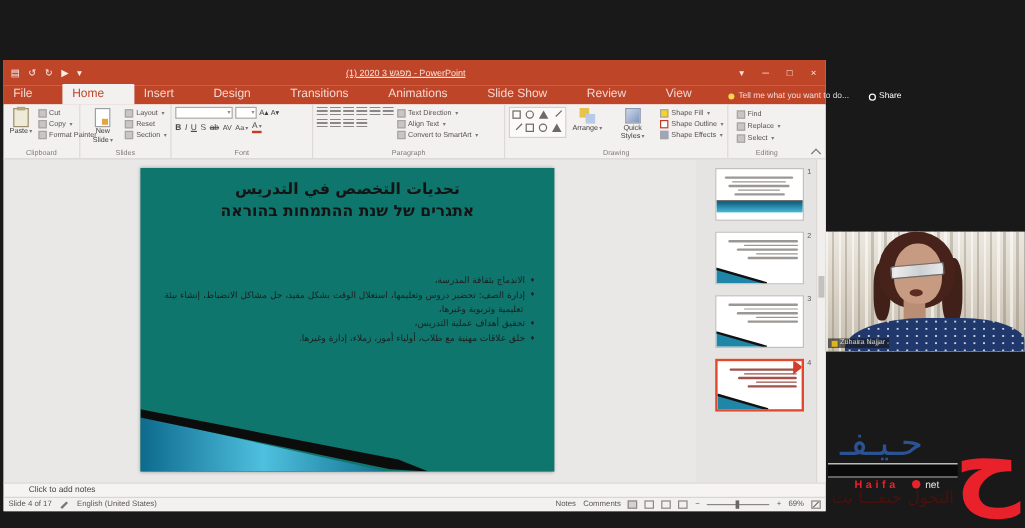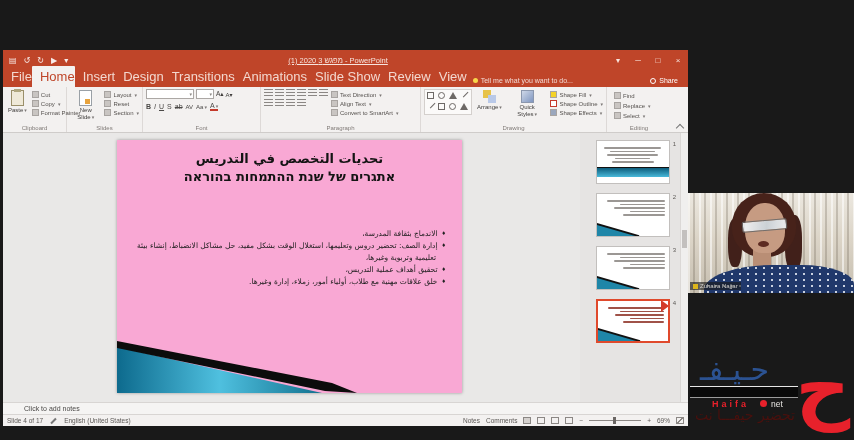--- a/index.html
+++ b/index.html
@@ -14,21 +14,21 @@
   .titlebar { height:21px; background:#bf4529; display:flex; align-items:center;
               color:#f5ddd5; font-size:7.5px; flex:none; }
   .qat { display:flex; gap:7px; padding-left:6px; align-items:center; color:#fff; font-size:8px; }
   .qat span { opacity:.9; }
   .tb-title { flex:1; text-align:center; color:#f7e4dd; font-size:7.5px; white-space:nowrap;
               overflow:hidden;text-decoration:underline; }
   .winbtns { display:flex; align-items:center; gap:0; }
   .winbtns span { width:20px; text-align:center; font-size:8px; color:#f7e4dd; cursor:default; }
 
   .tabrow { height:16px; background:#bf4529; display:flex; align-items:flex-end; flex:none; }
-  .tab { color:#f3d8cf; font-size:13px; padding:3px 0 3px 8px; white-space:nowrap; }
+  .tab { color:#f3d8cf; font-size:10px; padding:3px 25px 3px 8px; white-space:nowrap; }
   .tab.active { background:#f3f1f0; color:#bf4529; border-radius:1px 1px 0 0; }
   .tellme { display:flex; align-items:center; gap:3px; color:rgba(255,255,255,.8);
             font-size:7px; padding:3px 6px; white-space:nowrap; }
   .bulb { width:5px; height:5px; border-radius:50%; background:#f8d74a; display:inline-block; }
   .share-btn { margin-left:auto; display:flex; align-items:center; gap:3px; color:#fff;
                font-size:7px; padding:3px 10px; white-space:nowrap; }
   .person-ic { width:6px; height:6px; border:1px solid #fff; border-radius:50%; display:inline-block; }
 
   
   .ribbon { height:46px; background:#f3f1f0; border-bottom:1px solid #cfccca;
@@ -79,21 +79,21 @@
   .sq-fill { background:#f5d327; } .sq-outline { background:#fff; border-color:#c43a2b; } .sq-effects { background:#9aa7bd; }
 
   .edit-col { display:flex; flex-direction:column; gap:3px; padding:3px 4px 0 4px; }
   .collapse { margin-left:auto; align-self:flex-end; width:14px; height:10px; position:relative; }
   .collapse::before { content:""; position:absolute; left:3px; top:3px; width:5px; height:5px;
                       border-left:1px solid #777; border-top:1px solid #777; transform:rotate(45deg); }
 
   
   .content { flex:1; display:flex; background:#e9e8e7; min-height:0; }
   .editor { flex:1; position:relative; }
-  .slide { position:absolute; left:114px; top:7px; width:345px; height:253px; background:#f9a8d4;
+  .slide { position:absolute; left:114px; top:7px; width:345px; height:253px; background:#0f766e;
            box-shadow:0 0 3px rgba(0,0,0,.35); overflow:hidden;
            font-family:"DejaVu Sans",sans-serif; }
   .s-title { text-align:center; font-weight:bold; color:#141414; margin-top:10px; line-height:1.35; }
   .s-title .ar { font-size:13px; }
   .s-title .he { font-size:13px; }
   .s-body { padding:7px 16px 0 14px; color:#1d1d1d; }
   .s-intro { font-size:8.5px; font-weight:bold; margin-bottom:4px; }
   .s-body ul { list-style:none;margin-top:36px; }
   .s-body li { font-size:7.5px; line-height:1.6; padding-right:10px; text-indent:-10px; }
   .s-body li::before { content:"♦"; font-size:5px; color:#222; margin-left:4px; vertical-align:1px; }
@@ -521,16 +521,16 @@
     </div>
   </div>
 
   <div>
     <div class="wm-ghost">حـيـفـ</div>
     <div class="wm-bar"></div>
     <div class="wm-ha">ح</div>
     <div class="wm-haifa">Haifa</div>
     <div class="wm-dot"></div>
     <div class="wm-net">net</div>
-    <div class="wm-ar" dir="rtl">تحضير حيفـــا نت</div>
+    <div class="wm-ar" dir="rtl">التحول حيفـــا نت</div>
   </div>
 
 </div>
 
 </body></html>

